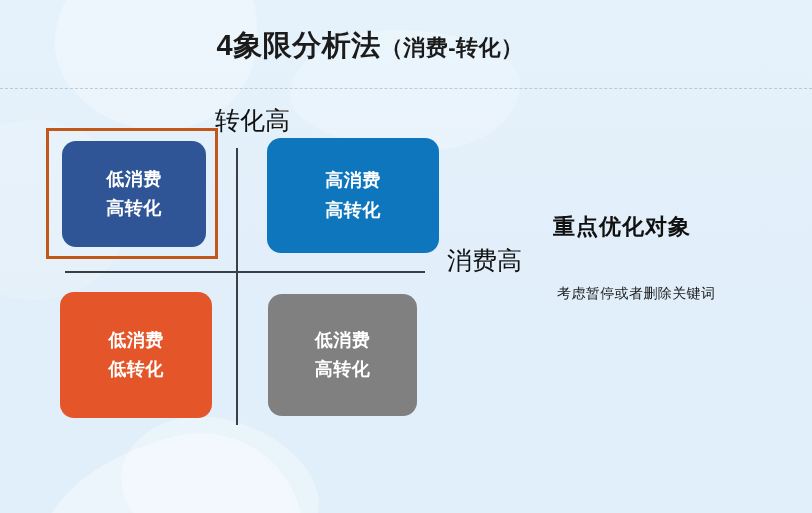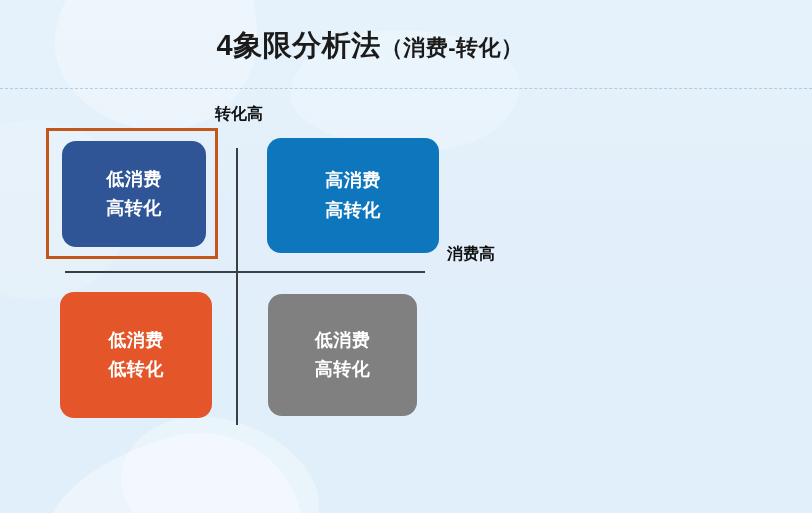--- a/index.html
+++ b/index.html
@@ -121,22 +121,22 @@
     left: 65px;
     top: 271px;
     width: 360px;
     height: 2px;
     background: #3a3f45;
   }
 
   .axis-label {
     position: absolute;
     color: #111;
-    font-size: 16px;
-    font-weight: bold;
+    font-size: 25px;
+    font-weight: normal;
     white-space: nowrap;
   }
   .axis-label-top {
     left: 215px;
     top: 104px;
   }
   .axis-label-right {
     left: 447px;
     top: 244px;
   }
@@ -261,14 +261,16 @@
   <div class="quad quad-bl">
     <span class="quad-line">低消费</span>
     <span class="quad-line">低转化</span>
   </div>
 
   <div class="quad quad-br">
     <span class="quad-line">低消费</span>
     <span class="quad-line">高转化</span>
   </div>
 
+  <div class="note-title">重点优化对象</div>
+  <div class="note-sub">考虑暂停或者删除关键词</div>
 
 </div>
 
 </body></html>

